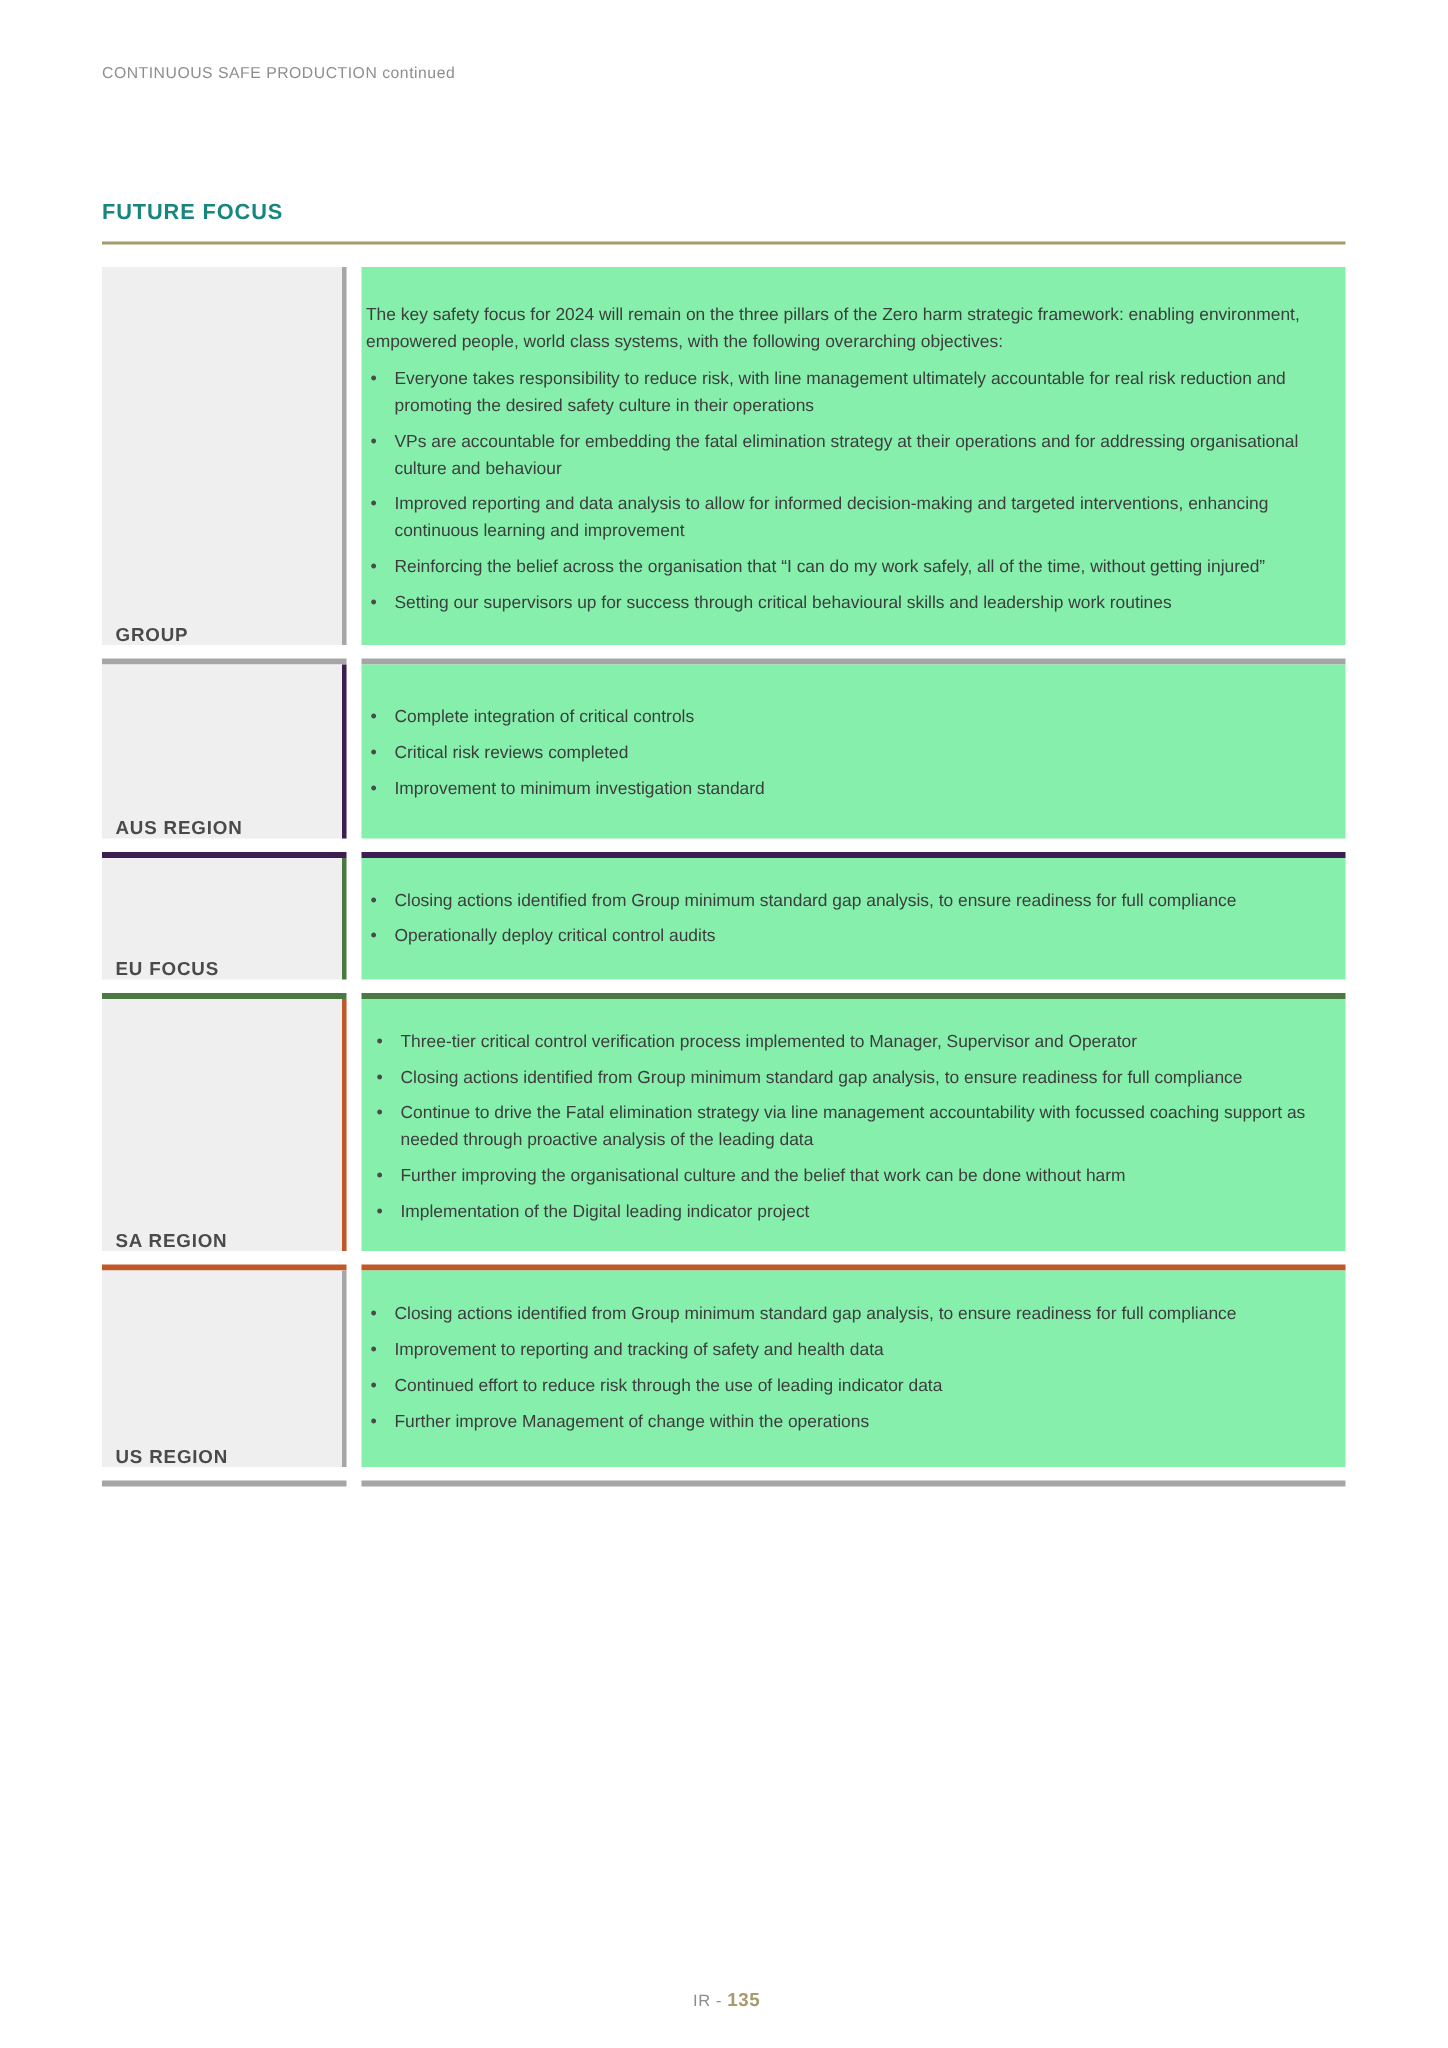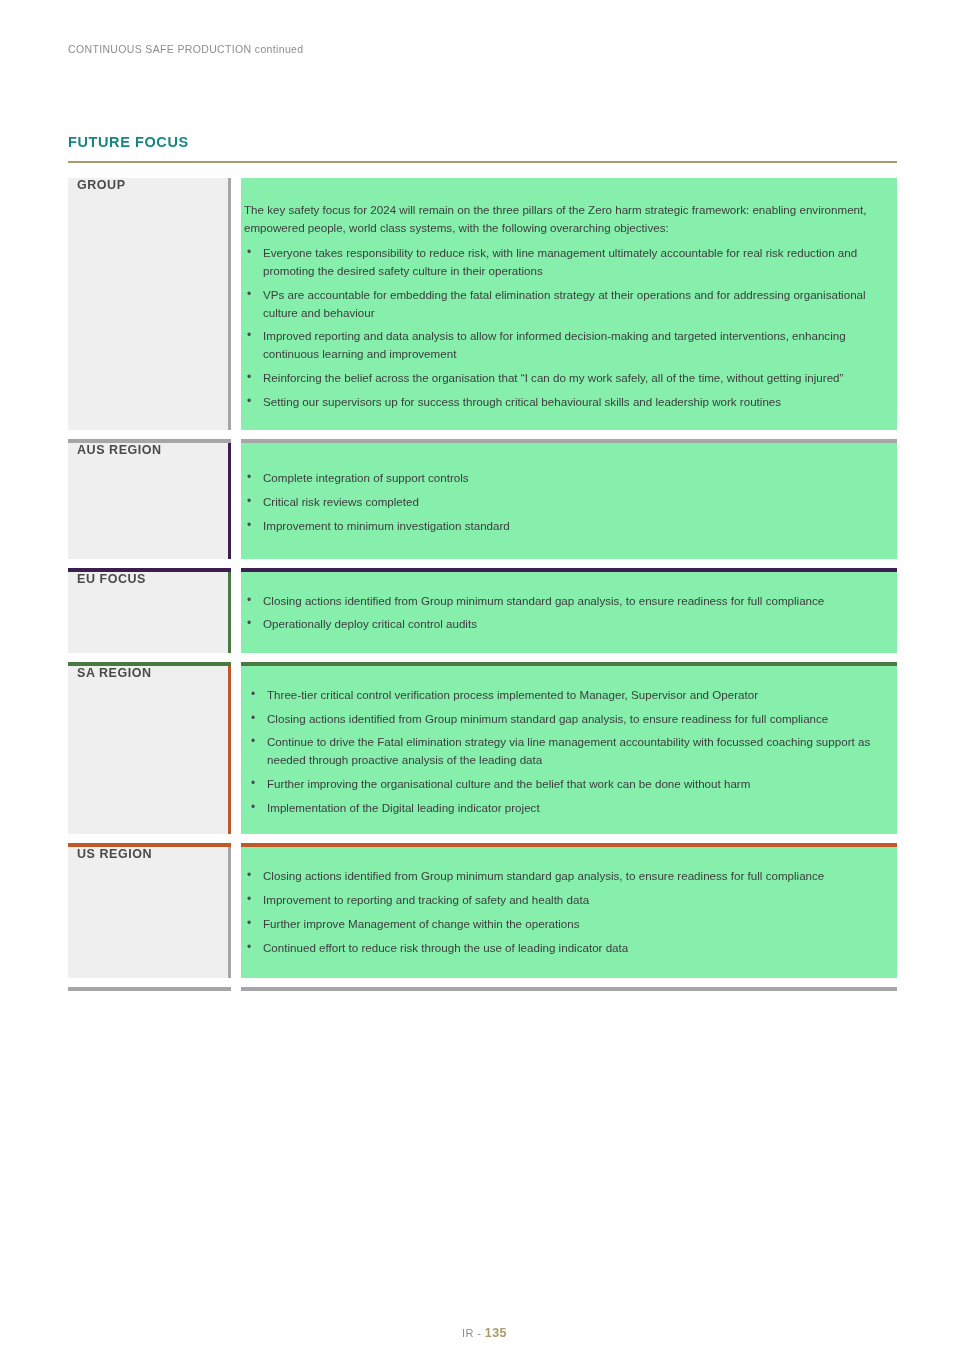--- a/index.html
+++ b/index.html
@@ -64,21 +64,21 @@
     display: flex;
     align-items: stretch;
     margin-bottom: 9px;
   }
 
   .label-cell {
     width: 163px;
     flex: 0 0 163px;
     background: #efeff0;
     display: flex;
-    align-items: flex-start;
+    align-items: flex-end;
     box-sizing: border-box;
     padding-left: 9px;
     position: relative;
   }
   .label-cell .label-text {
     font-size: 12.5px;
     font-weight: bold;
     letter-spacing: 0.55px;
     color: #4a4a4a;
   }
@@ -236,21 +236,21 @@
     </div>
 
     <div class="row-wrap row-aus">
       <div class="focus-row">
         <div class="label-cell" style="--accent:#3c1e50">
           <span class="label-text">AUS REGION</span>
         </div>
         <div class="gap-cell"></div>
         <div class="content-cell">
           <ul class="bullets">
-            <li>Complete integration of support controls</li>
+            <li>Complete integration of critical controls</li>
             <li>Critical risk reviews completed</li>
             <li>Improvement to minimum investigation standard</li>
           </ul>
         </div>
       </div>
       <div class="underline-strip">
         <div class="u-label underline-label" style="background:#3c1e50"></div>
         <div class="u-gap"></div>
         <div class="u-content underline-content" style="background:#3c1e50"></div>
       </div>
@@ -302,22 +302,22 @@
     <div class="row-wrap row-us">
       <div class="focus-row">
         <div class="label-cell" style="--accent:#a6a6a8">
           <span class="label-text">US REGION</span>
         </div>
         <div class="gap-cell"></div>
         <div class="content-cell">
           <ul class="bullets">
             <li>Closing actions identified from Group minimum standard gap analysis, to ensure readiness for full compliance</li>
             <li>Improvement to reporting and tracking of safety and health data</li>
+            <li>Continued effort to reduce risk through the use of leading indicator data</li>
             <li>Further improve Management of change within the operations</li>
-            <li>Continued effort to reduce risk through the use of leading indicator data</li>
           </ul>
         </div>
       </div>
       <div class="underline-strip">
         <div class="u-label underline-label" style="background:#a6a6a8"></div>
         <div class="u-gap"></div>
         <div class="u-content underline-content" style="background:#a6a6a8"></div>
       </div>
     </div>
 

